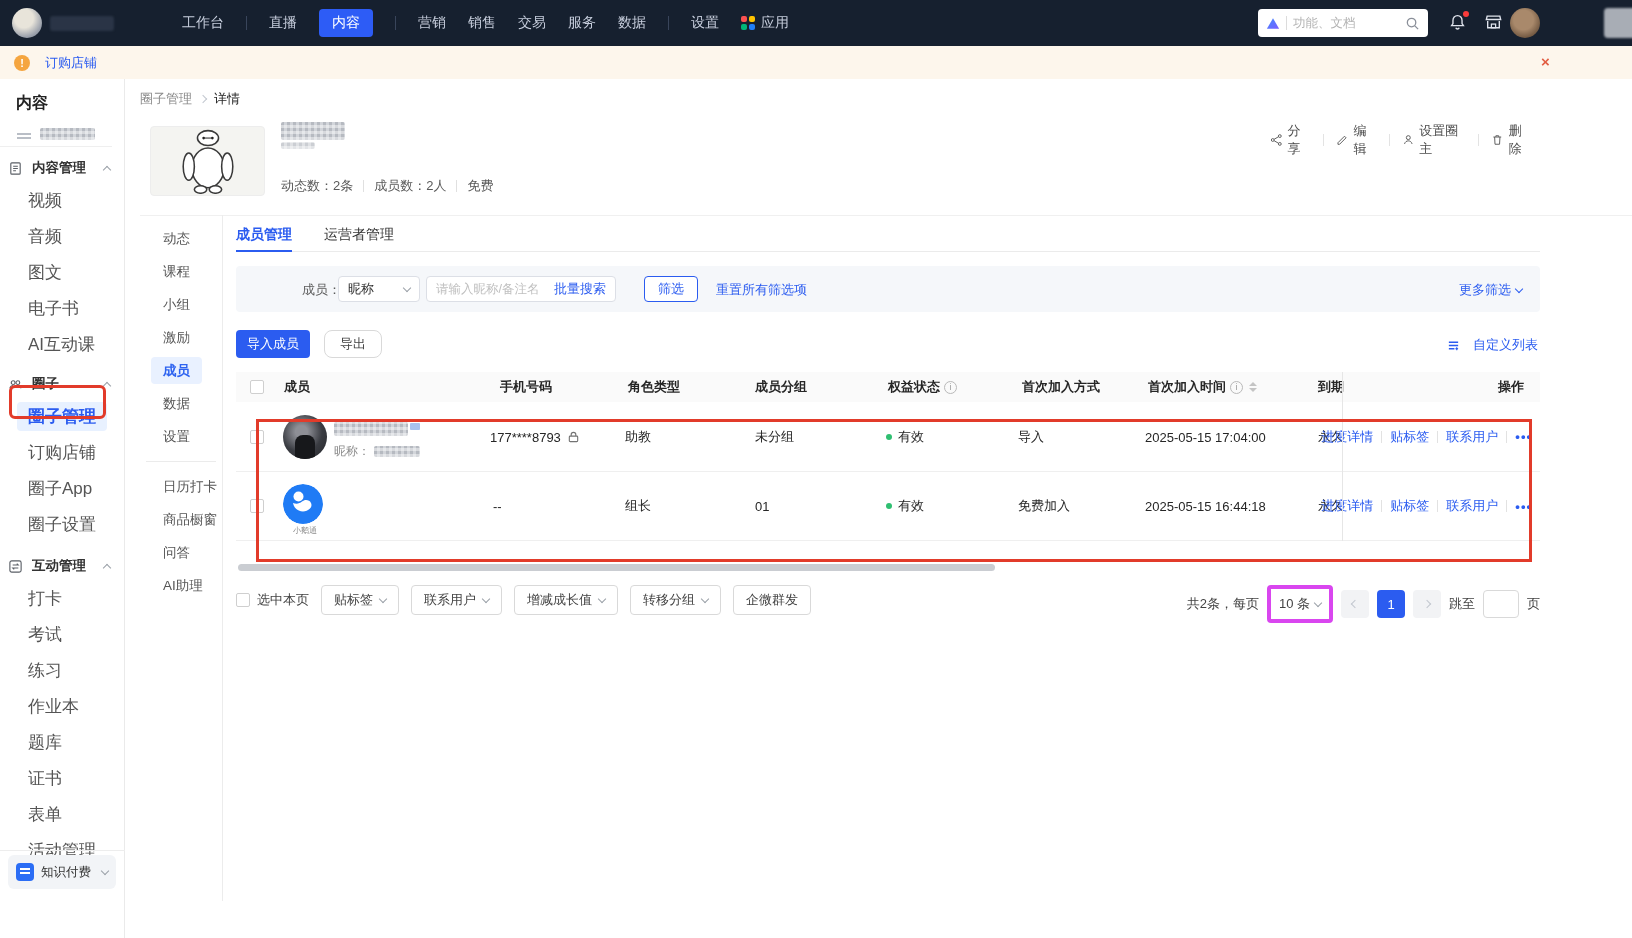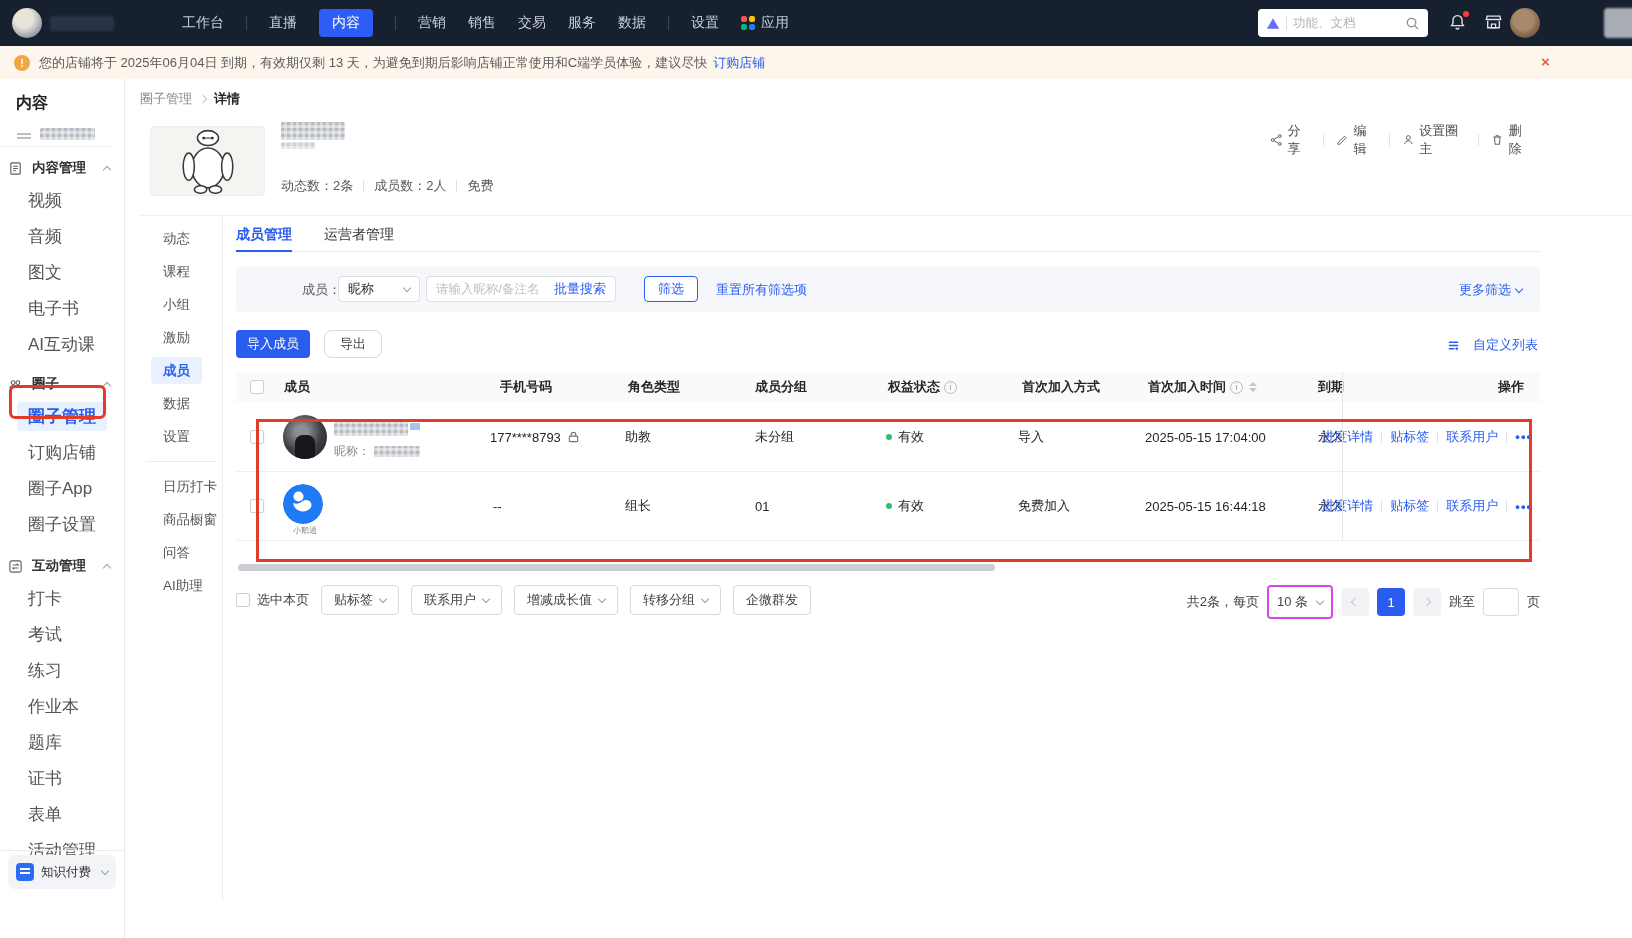--- a/index.html
+++ b/index.html
@@ -55,21 +55,21 @@
   
   .cv{display:inline-block;width:6px;height:6px;border-right:1.4px solid #9aa0a8;border-bottom:1.4px solid #9aa0a8}
   .cv.up{transform:rotate(-135deg);margin-top:3px}
   .cv.down{transform:rotate(45deg);margin-bottom:2px}
   .cv.left{transform:rotate(135deg)}
   .cv.right{transform:rotate(-45deg)}
   .cv.blue{border-color:#2b5cf0}
   .cv.lite{border-color:#c2c7cf}
   
   .breadcrumb{position:absolute;left:140px;top:90px;font-size:13px;color:#8a8a8a;display:flex;gap:8px;align-items:center}
-  .breadcrumb .cur{color:#262626;font-weight:700}
+  .breadcrumb .cur{color:#262626;font-weight:400}
   .pg-avatar{position:absolute;left:150px;top:126px;width:115px;height:70px;border-radius:4px;background:#f4f4f1;border:1px solid #ededed;display:flex;align-items:center;justify-content:center;overflow:hidden}
   .blob{background:#d2d5da;background-image:repeating-linear-gradient(0deg,rgba(255,255,255,.45) 0 3px,transparent 3px 6px),repeating-linear-gradient(90deg,rgba(110,116,128,.28) 0 3px,transparent 3px 6px);border-radius:2px}
   .pg-title-blob{position:absolute;left:281px;top:122px;width:64px;height:18px}
   .pg-title-blob2{position:absolute;left:281px;top:142px;width:34px;height:7px;opacity:.7}
   .pg-stats{position:absolute;left:281px;top:177px;display:flex;align-items:center;gap:10px;color:#595959;font-size:13px}
   .pg-stats .sep{width:1px;height:12px;background:#e0e0e0}
   .pg-actions{position:absolute;left:1270px;top:122px;width:262px;display:flex;justify-content:flex-end;align-items:center;color:#4d4d4d;font-size:13px}
   .pg-actions .act{display:flex;align-items:center;gap:5px;cursor:pointer}
   .pg-actions .sep{width:1px;height:12px;background:#e3e3e3;margin:0 12px}
   .hdr-divider{position:absolute;left:140px;top:215px;width:1492px;height:1px;background:#f0f0f0}
@@ -129,21 +129,21 @@
   
   .red-rows{position:absolute;left:256px;top:419px;width:1276px;height:143px;border:3px solid #e23b2a;z-index:40;pointer-events:none}
   .red-side{position:absolute;left:9px;top:385px;width:97px;height:34px;border:3px solid #e23b2a;border-radius:6px;z-index:40;pointer-events:none}
   .hscroll{position:absolute;left:238px;top:564px;width:757px;height:7px;border-radius:4px;background:#cacdd2;cursor:pointer}
   
   .footbar{position:absolute;left:236px;top:585px;width:1304px;height:30px}
   .fb-left{position:absolute;left:0;top:0;display:flex;align-items:center;gap:12px}
   .fb-check{display:flex;align-items:center;gap:7px;color:#434343}
   .fb-btn{height:30px;background:#fff;border:1px solid #d9d9d9;border-radius:4px;color:#434343;display:flex;align-items:center;justify-content:center;gap:7px;padding:0 12px;cursor:pointer}
   .fb-right{position:absolute;right:0;top:0;display:flex;align-items:center;gap:8px;color:#434343}
-  .fb-size{width:66px;height:30px;border:2px solid #d946ef;border-radius:4px;background:#fff;display:flex;align-items:center;justify-content:space-between;padding:15px 8px;cursor:pointer}
+  .fb-size{width:66px;height:30px;border:4px solid #d946ef;border-radius:4px;background:#fff;display:flex;align-items:center;justify-content:space-between;padding:15px 8px;cursor:pointer}
   .pg-btn{width:28px;height:28px;border-radius:4px;background:#f2f3f5;display:flex;align-items:center;justify-content:center;cursor:pointer}
   .pg-cur{width:28px;height:28px;border-radius:4px;background:#2b5cf0;color:#fff;display:flex;align-items:center;justify-content:center;cursor:pointer}
   .jump-input{width:36px;height:28px;border:1px solid #d9d9d9;border-radius:4px;background:#fff}
 </style>
 </head>
 <body>
 
 <header class="topnav">
   <div class="brand">
     <div class="brand-avatar"></div>
@@ -202,21 +202,20 @@
       <path d="M3 3h12l.8 3.2H2.2z" fill="none" stroke="#dfe3ec" stroke-width="1.3"></path>
       <rect x="7" y="10.5" width="4" height="3.5" fill="none" stroke="#dfe3ec" stroke-width="1.2"></rect>
     </svg>
   </div>
   <div class="nav-avatar"></div>
   <div class="nav-edge-blob"></div>
 </header>
 
 <div class="banner">
   <span class="warn-ic">!</span>
-  <span class="banner-text">您的店铺将于 2025年06月04日 到期，有效期仅剩 13 天，为避免到期后影响店铺正常使用和C端学员体验，建议尽快</span>
   <a class="banner-link">订购店铺</a>
   <span class="banner-close">×</span>
 </div>
 
 <aside class="sidebar">
   <div class="sb-title">内容</div>
   <div class="sb-partial">
     <span class="lineic"></span>
     <span class="blob"></span>
   </div>

